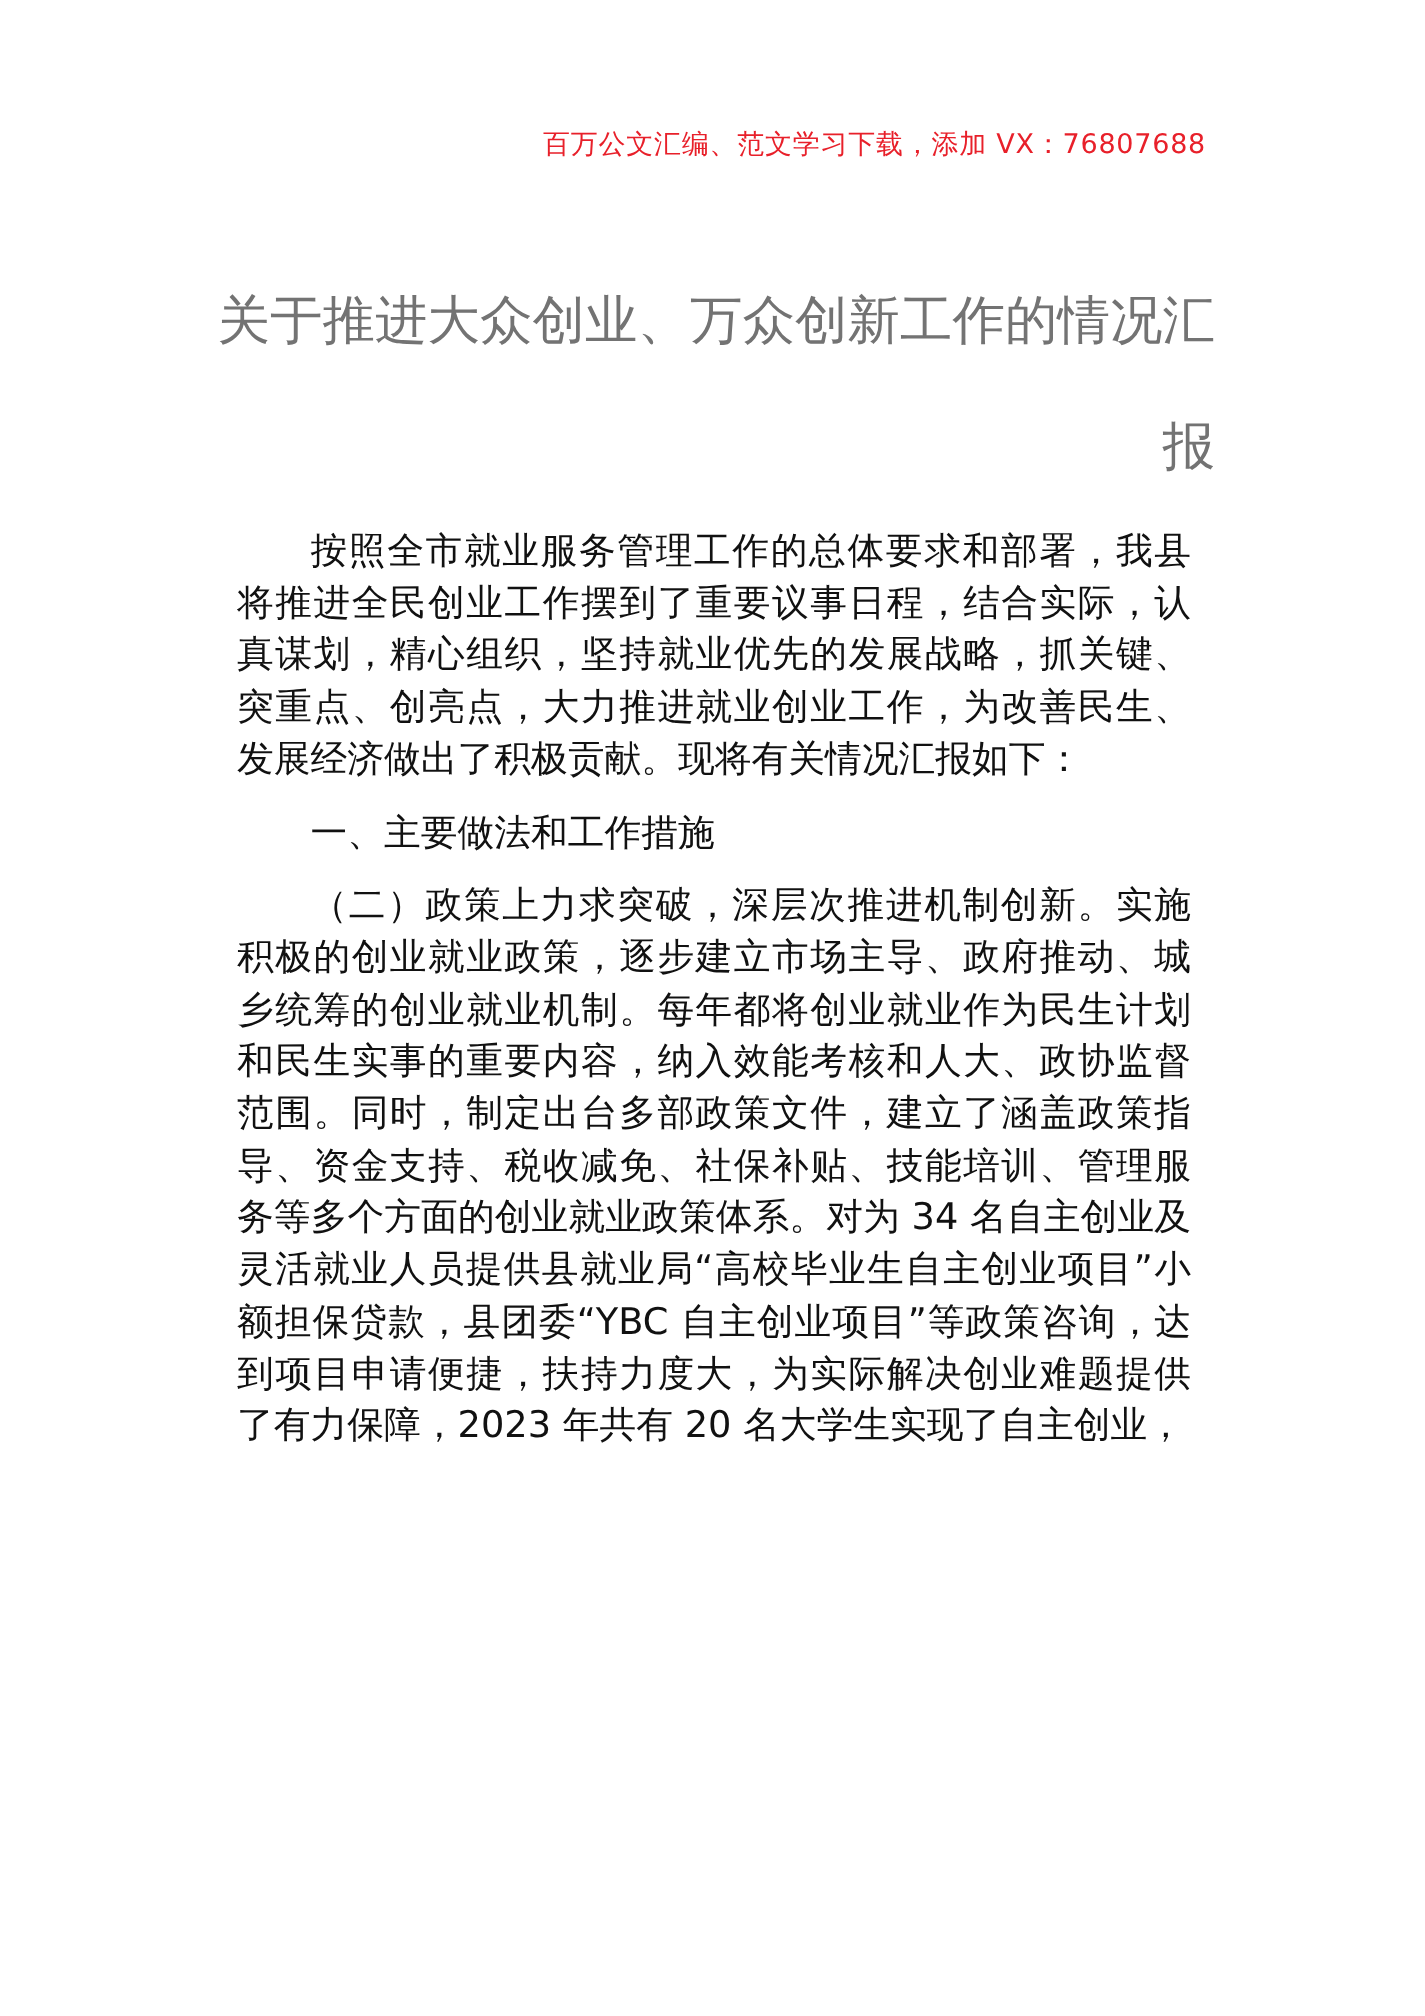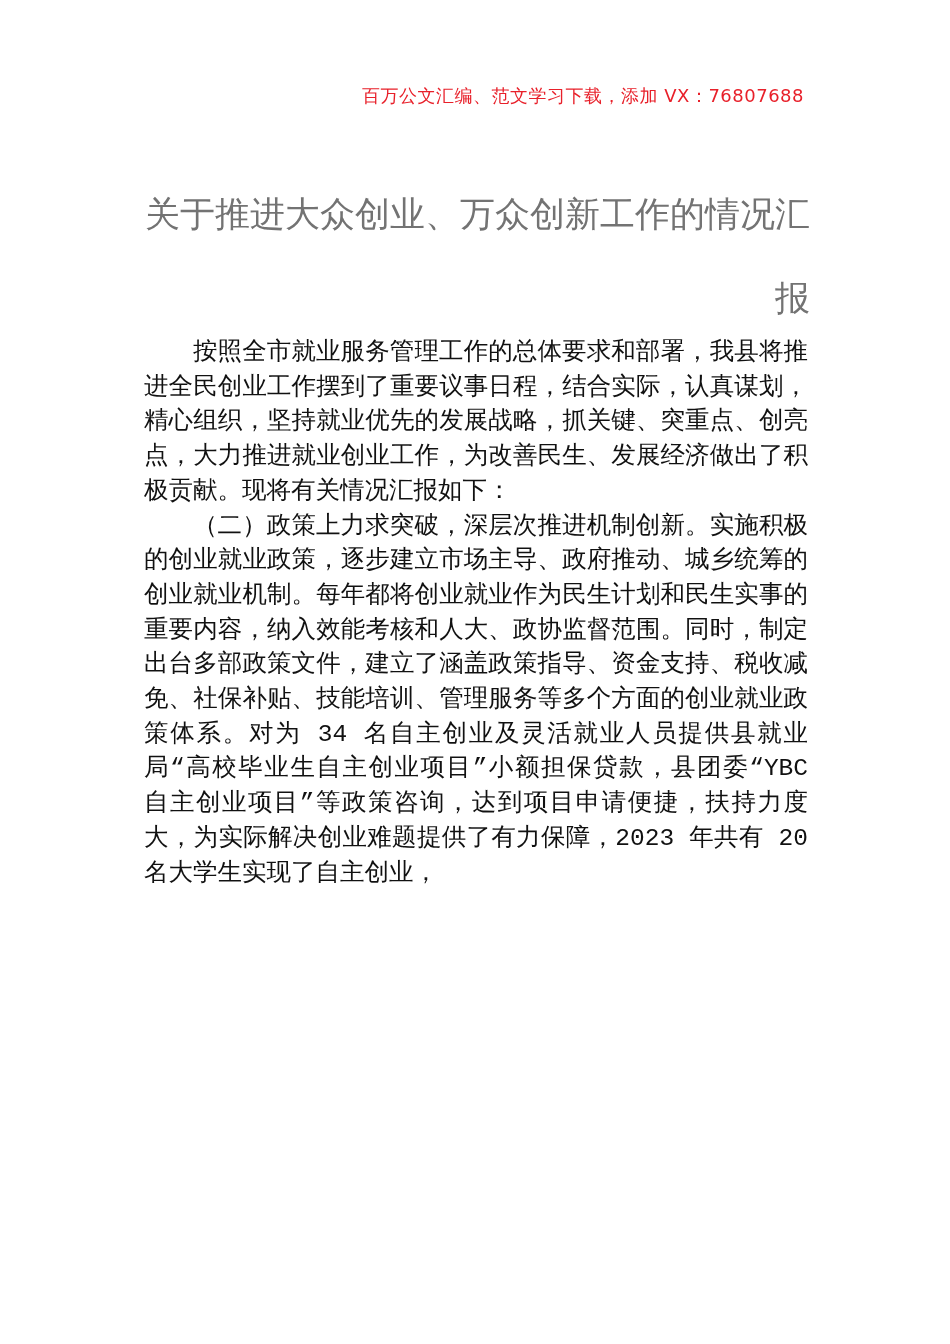--- a/index.html
+++ b/index.html
@@ -4,25 +4,26 @@
 <style>
   html, body { margin: 0; padding: 0; background: #ffffff; }
   body { width: 950px; height: 1344px; position: relative; overflow: hidden;
          font-family: "DejaVu Sans", "Liberation Sans", sans-serif; color: #111; }
   .watermark { position: absolute; top: 84px; left: 0; width: 804px; text-align: right;
                font-size: 18px; color: #e8202a; letter-spacing: 0.5px; }
   .title { position: absolute; top: 172px; left: 140px; width: 670px; text-align: right;
            font-size: 35px; line-height: 84px; color: #737373; }
   .body { position: absolute; top: 336px; left: 144px; width: 664px;
           font-size: 24.5px; line-height: 34.7px; text-align: justify; }
-  .body p { margin: 0; text-indent: 2em; font-family: Liberation Mono, monospace; }
+  .body p { margin: 14px; text-indent: 2em; }
 </style>
 </head>
 <body>
 
 <div class="watermark">百万公文汇编、范文学习下载，添加 VX：76807688</div>
 
 <div class="title">关于推进大众创业、万众创新工作的情况汇报</div>
 
 <div class="body">
   <p>按照全市就业服务管理工作的总体要求和部署，我县将推进全民创业工作摆到了重要议事日程，结合实际，认真谋划，精心组织，坚持就业优先的发展战略，抓关键、突重点、创亮点，大力推进就业创业工作，为改善民生、发展经济做出了积极贡献。现将有关情况汇报如下：</p>
+  <p>一、主要做法和工作措施</p>
   <p>（二）政策上力求突破，深层次推进机制创新。实施积极的创业就业政策，逐步建立市场主导、政府推动、城乡统筹的创业就业机制。每年都将创业就业作为民生计划和民生实事的重要内容，纳入效能考核和人大、政协监督范围。同时，制定出台多部政策文件，建立了涵盖政策指导、资金支持、税收减免、社保补贴、技能培训、管理服务等多个方面的创业就业政策体系。对为 34 名自主创业及灵活就业人员提供县就业局“高校毕业生自主创业项目”小额担保贷款，县团委“YBC 自主创业项目”等政策咨询，达到项目申请便捷，扶持力度大，为实际解决创业难题提供了有力保障，2023 年共有 20 名大学生实现了自主创业，</p>
 </div>
 
 </body></html>

